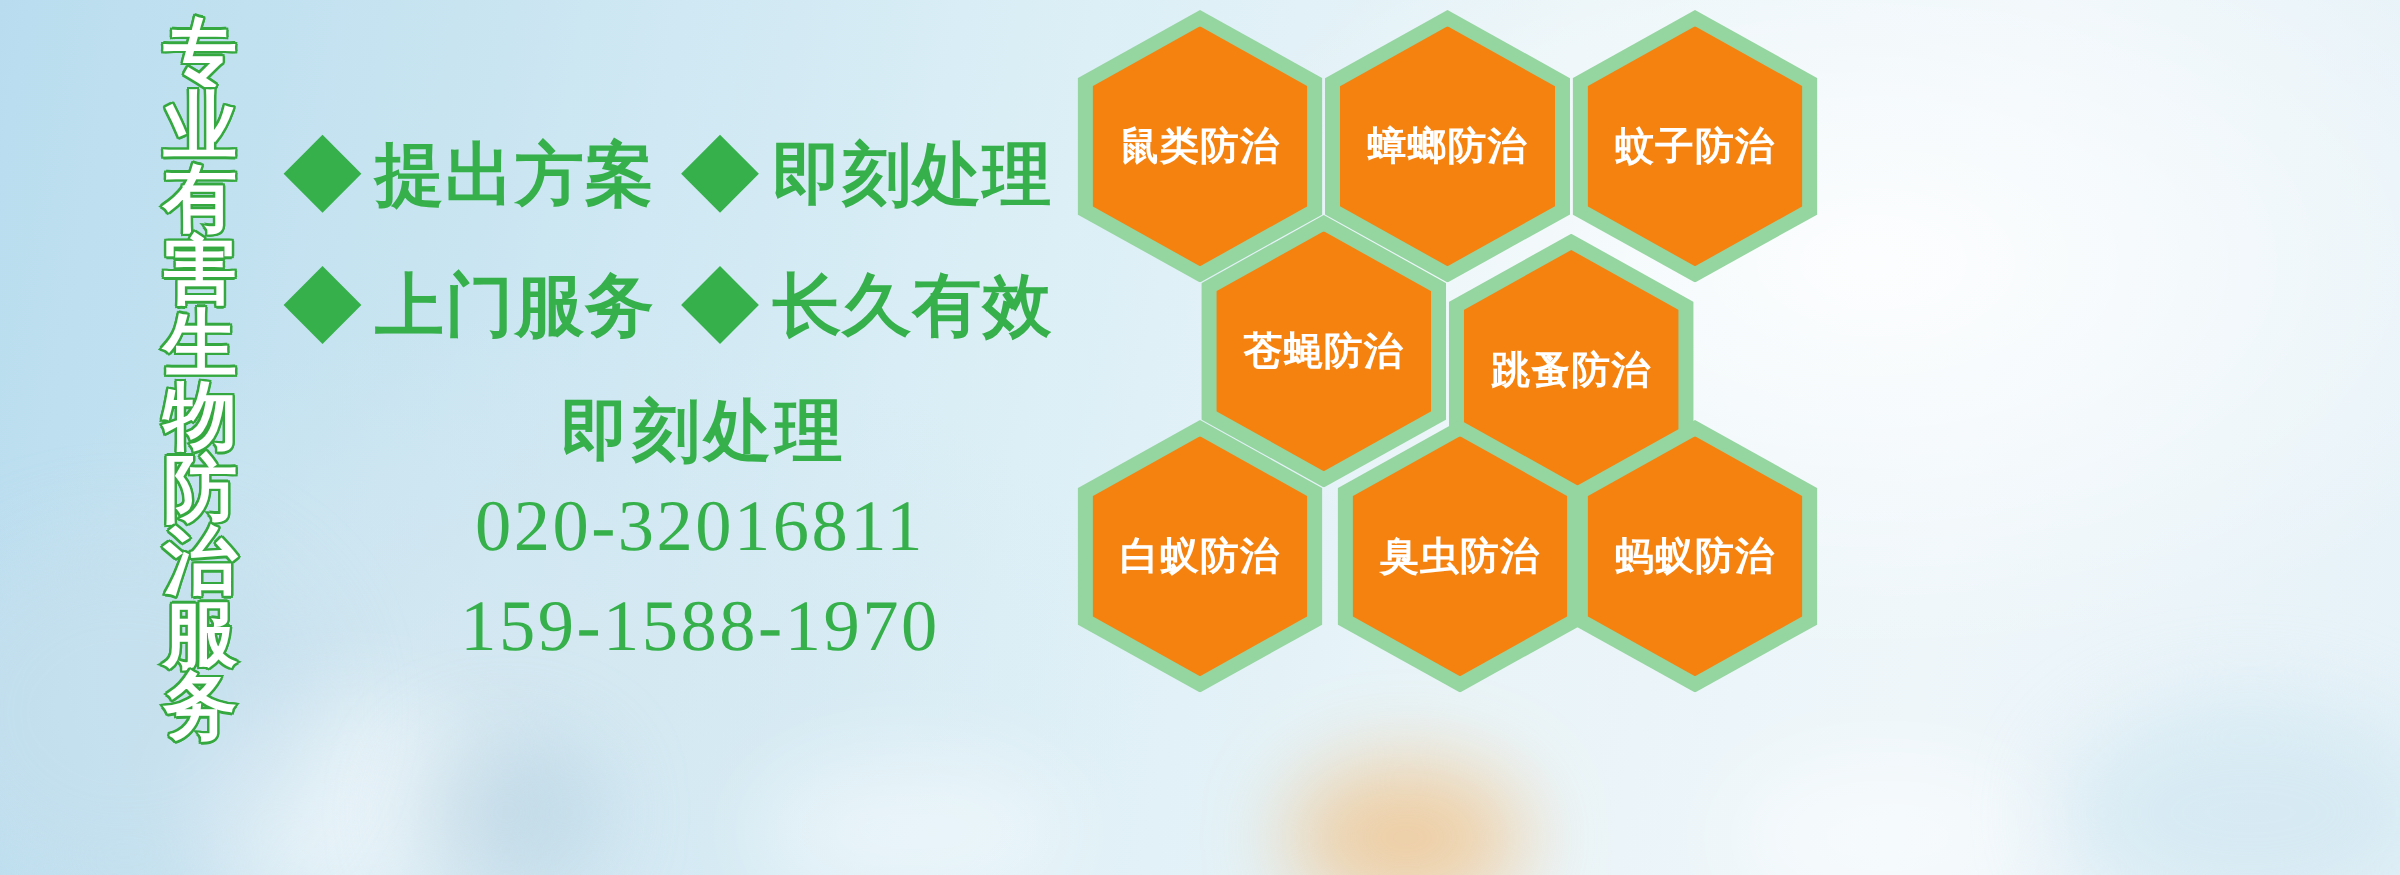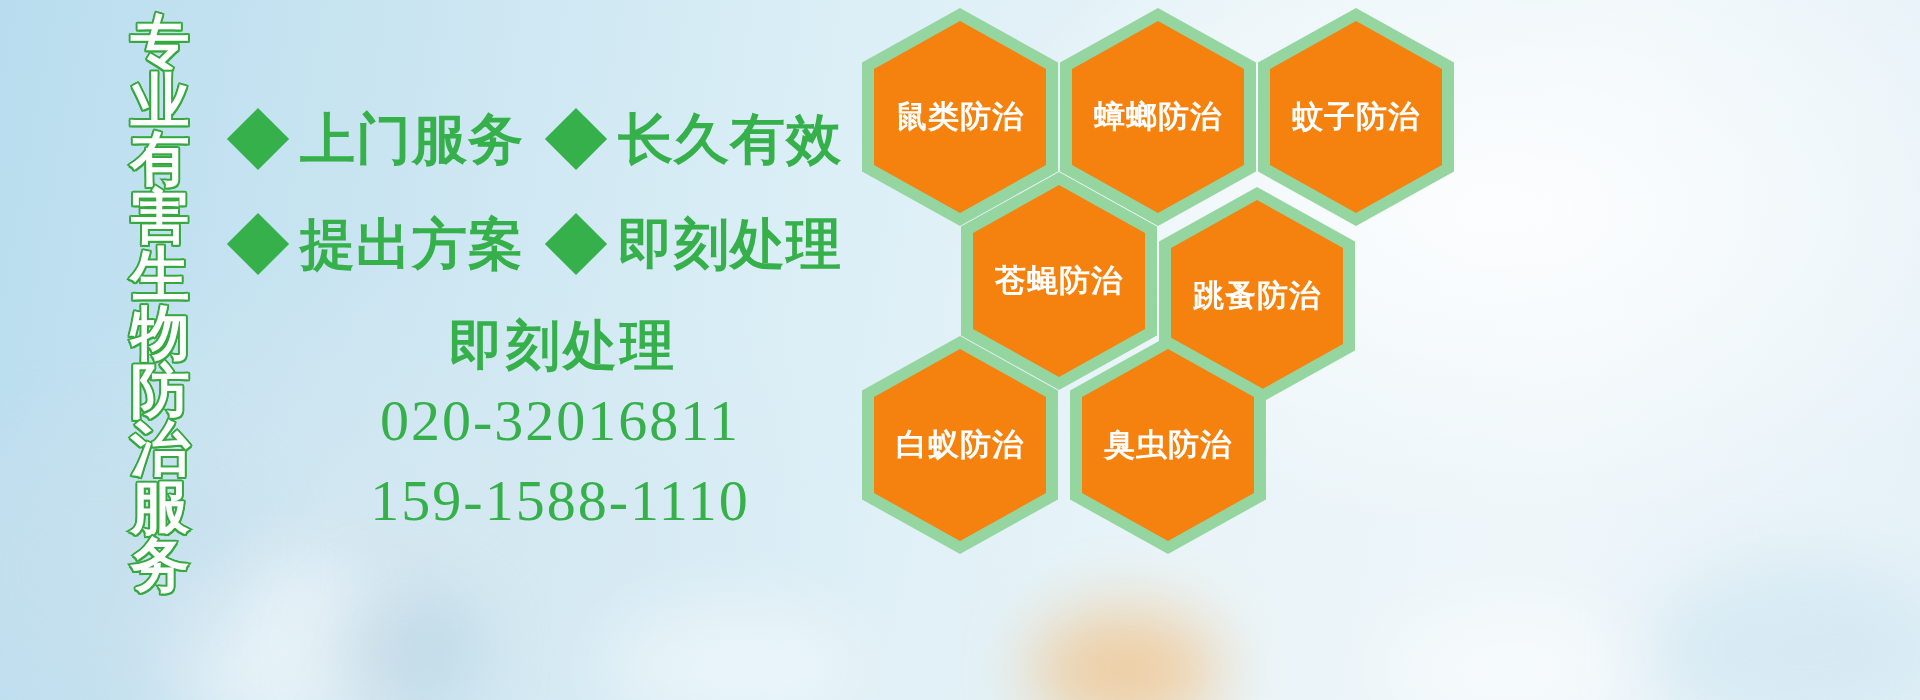--- a/index.html
+++ b/index.html
@@ -203,43 +203,43 @@
     <span class="vchar">防</span>
     <span class="vchar">治</span>
     <span class="vchar">服</span>
     <span class="vchar">务</span>
   </div>
 
   <div id="features">
     <div class="feature-row">
       <div class="feature-item">
         <span class="diamond"></span>
+        <span class="feature-label">提出方案</span>
+      </div>
+      <div class="feature-item">
+        <span class="diamond"></span>
+        <span class="feature-label">即刻处理</span>
+      </div>
+    </div>
+    <div class="feature-row">
+      <div class="feature-item">
+        <span class="diamond"></span>
         <span class="feature-label">上门服务</span>
       </div>
       <div class="feature-item">
         <span class="diamond"></span>
         <span class="feature-label">长久有效</span>
-      </div>
-    </div>
-    <div class="feature-row">
-      <div class="feature-item">
-        <span class="diamond"></span>
-        <span class="feature-label">提出方案</span>
-      </div>
-      <div class="feature-item">
-        <span class="diamond"></span>
-        <span class="feature-label">即刻处理</span>
       </div>
     </div>
   </div>
 
   <div id="contact">
     <div id="contact-heading">即刻处理</div>
     <div class="phone">020-32016811</div>
-    <div class="phone">159-1588-1110</div>
+    <div class="phone">159-1588-1970</div>
   </div>
 
   <div id="hex-grid">
     <div class="hex r1c1">
       <span class="hex-inner"></span>
       <span class="hex-label">鼠类防治</span>
     </div>
     <div class="hex r1c2">
       <span class="hex-inner"></span>
       <span class="hex-label">蟑螂防治</span>
@@ -257,15 +257,19 @@
       <span class="hex-label">跳蚤防治</span>
     </div>
     <div class="hex r3c1">
       <span class="hex-inner"></span>
       <span class="hex-label">白蚁防治</span>
     </div>
     <div class="hex r3c2">
       <span class="hex-inner"></span>
       <span class="hex-label">臭虫防治</span>
     </div>
+    <div class="hex r3c3">
+      <span class="hex-inner"></span>
+      <span class="hex-label">蚂蚁防治</span>
+    </div>
   </div>
 
 </div>
 
 </body></html>

